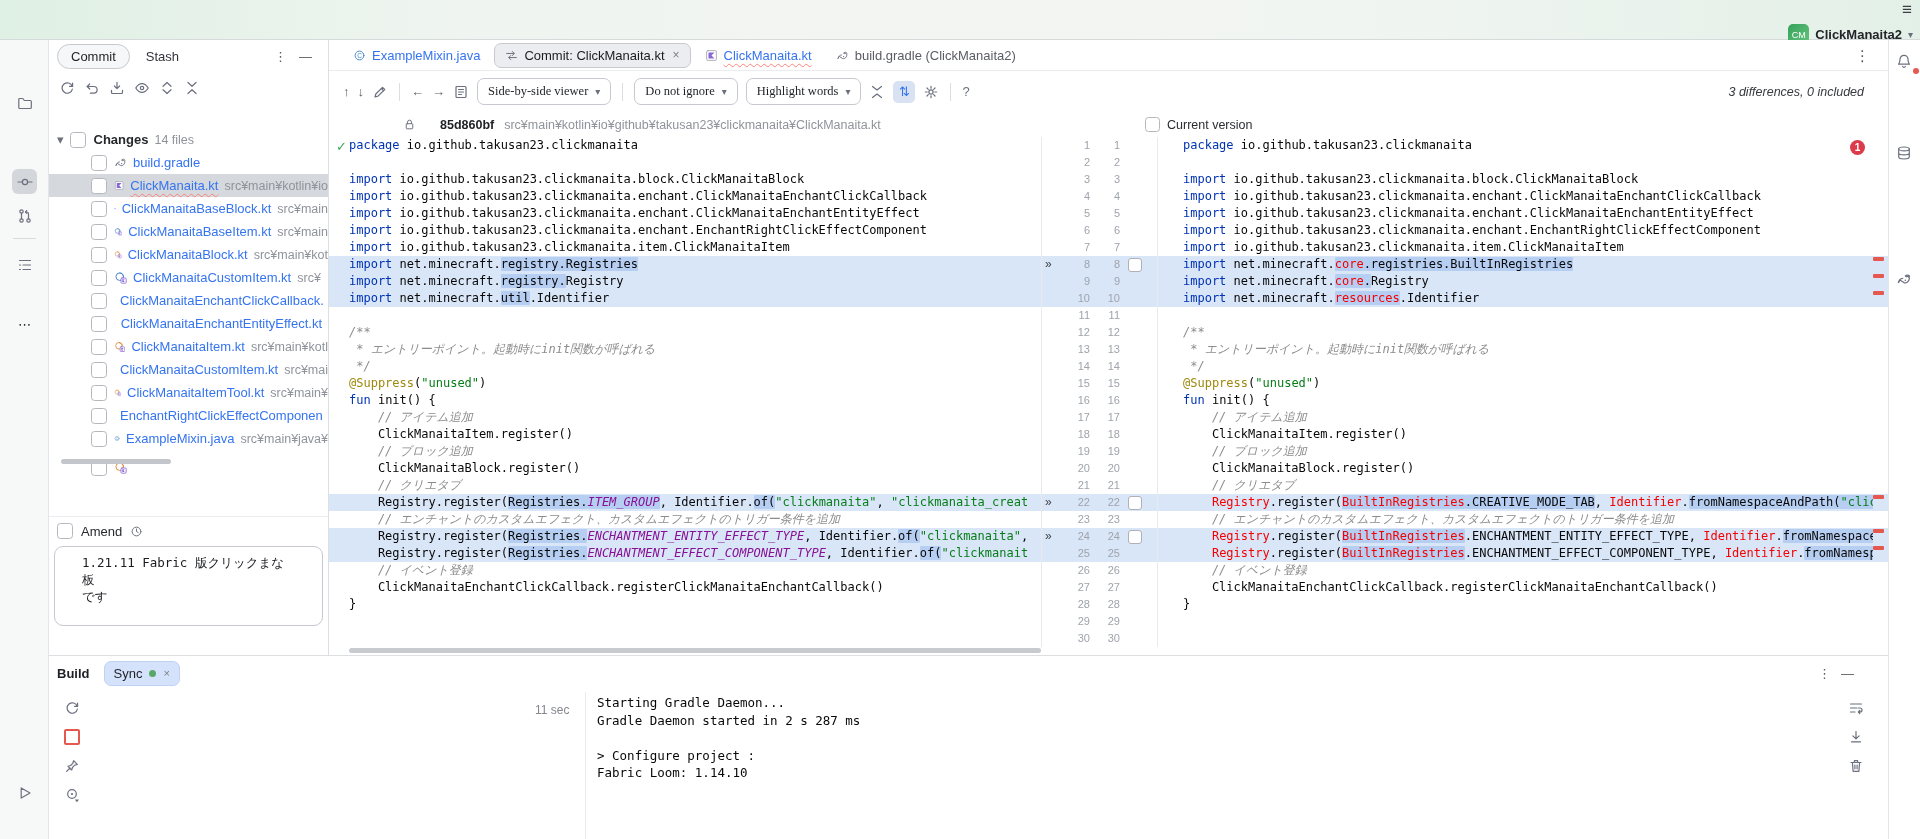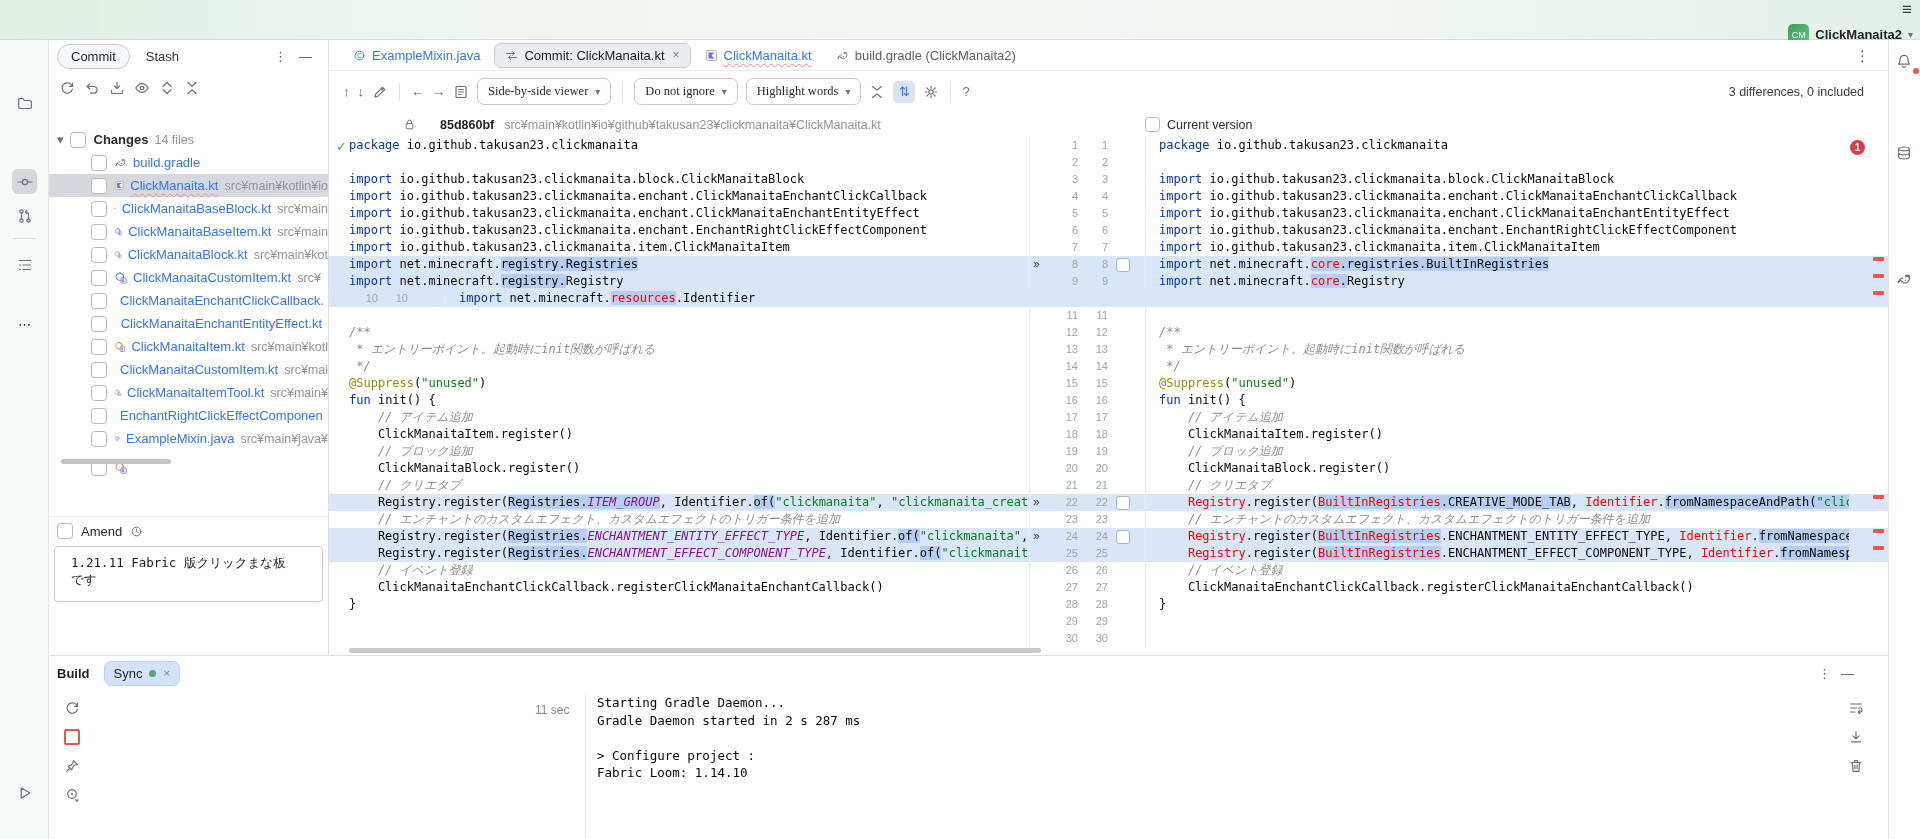--- a/index.html
+++ b/index.html
@@ -41,46 +41,46 @@
   .tree{position:absolute;left:0;top:88px;width:279px;height:374px;overflow:hidden;}
   .trow{display:flex;align-items:center;height:23px;white-space:nowrap;}
   .trow.sel{background:#d5d8dc;}
   .cb{width:14px;height:14px;border:1px solid #b4b7bd;border-radius:3.5px;background:#fff;flex:0 0 auto;}
   .fname{color:#3574f0;margin-left:6px;}
   .fname.squig{text-decoration:underline wavy #fb8379 1px;text-underline-offset:3px;}
   .fpath{color:#8f939b;margin-left:6px;font-size:12.5px;}
   .hscroll{position:absolute;height:5px;border-radius:3px;background:#c3c6cb;}
   .cp-divider{position:absolute;left:0;top:476px;width:279px;border-top:1px solid #ebecef;}
   .amend-row{position:absolute;left:8px;top:483px;display:flex;align-items:center;gap:8px;}
-  .msgbox{position:absolute;left:5px;top:506px;width:269px;height:56px;border:1px solid #c6c9cf;border-radius:4px;box-sizing:border-box;
-    font-family:"DejaVu Sans Mono","Liberation Mono",monospace;font-size:12.5px;padding:7px 16px;color:#1b1c20;line-height:17px;white-space:pre-wrap;}
+  .msgbox{position:absolute;left:5px;top:506px;width:269px;height:80px;border:1px solid #c6c9cf;border-radius:9px;box-sizing:border-box;
+    font-family:"DejaVu Sans Mono","Liberation Mono",monospace;font-size:12.5px;padding:7px 27px;color:#1b1c20;line-height:17px;white-space:pre-wrap;}
   .cp-buttons{position:absolute;left:5px;top:616px;width:269px;display:flex;align-items:center;}
   .btn{border:1px solid #c2c5cb;background:#fff;border-radius:7px;padding:6px 13px;font-size:13px;color:#23252a;}
   
   .editor{position:absolute;left:329px;top:40px;width:1559px;height:615px;background:#fff;}
   .etabbar{position:absolute;left:0;top:0;width:1559px;height:31px;border-bottom:1px solid #ebecf0;display:flex;align-items:center;padding-left:14px;box-sizing:border-box;gap:4px;}
   .etab{display:flex;align-items:center;gap:6px;padding:4px 10px;border-radius:7px;font-size:13px;color:#5a5d63;}
   .etab.sel{background:#ebedf0;border:1px solid #c8cacf;color:#1a1c20;}
   .etab .lblblue{color:#3574f0;}
   .etab .squig{text-decoration:underline wavy #fb8379 1px;text-underline-offset:3px;}
   .etab .x{color:#7d8189;margin-left:2px;font-size:12px;}
   .etab-kebab{position:absolute;right:18px;top:7px;color:#5a5d63;font-size:15px;}
   .etoolbar{position:absolute;left:0;top:31px;width:1559px;height:41px;display:flex;align-items:center;padding-left:14px;box-sizing:border-box;gap:8px;color:#585b61;}
   .dd{display:flex;align-items:center;gap:7px;border:1px solid #c6c9cf;border-radius:7px;padding:5px 10px;font-size:12.5px;color:#1e2025;background:#fff;font-family:Liberation Serif, serif;}
   .vsep{width:1px;height:18px;background:#dcdee2;margin:0 3px;}
   .togbtn{background:#d9e2f2;border-radius:5px;}
-  .diffsummary{margin-left:auto;margin-right:24px;font-size:12.5px;color:#383a40;}
+  .diffsummary{margin-left:auto;margin-right:24px;font-size:12.5px;color:#383a40;font-style:italic;}
   .ehead{position:absolute;left:0;top:72px;width:1559px;height:25px;display:flex;align-items:center;font-size:12.5px;}
   .ehash{font-weight:bold;color:#1e2025;margin-left:24px;}
   .epath{color:#8f939b;margin-left:10px;}
   .curver{position:absolute;left:816px;display:flex;align-items:center;gap:7px;color:#2b2d33;}
   
   .diff{position:absolute;left:0;top:97px;width:1559px;height:515px;overflow:hidden;
     font-family:"DejaVu Sans Mono","Liberation Mono",monospace;font-size:12px;line-height:17px;}
-  .drow{display:flex;height:17px;}
+  .drow{display:flex;height:17px;gap:12px;}
   .drow.chg{background:#d9e6f8;}
   .cl{width:700px;padding-left:20px;overflow:hidden;white-space:pre;flex:0 0 auto;box-sizing:border-box;}
   .gut{width:117px;flex:0 0 auto;display:flex;align-items:center;border-left:1px solid #e8eaed;border-right:1px solid #e8eaed;box-sizing:border-box;
     font-size:11px;color:#9fa4ab;font-family:"Liberation Sans",sans-serif;}
   .mk{width:13px;margin-left:3px;color:#43454a;font-size:12px;}
   .n1{width:32px;text-align:right;}
   .n2{width:30px;text-align:right;}
   .bxw{width:30px;display:flex;justify-content:center;}
   .gcb{width:12px;height:12px;border:1px solid #aeb1b8;border-radius:3px;background:#fff;}
   .cr{width:703px;padding-left:13px;overflow:hidden;white-space:pre;flex:0 0 auto;box-sizing:border-box;}
@@ -619,20 +619,21 @@
           <div class="cl"><span class="tk">import</span><span class="tp"> net.minecraft.</span><span class="tp hl">registry.</span><span class="tp">Registry</span></div>
           <div class="gut">
             <span class="mk"></span>
             <span class="n1">9</span>
             <span class="n2">9</span>
             <span class="bxw"></span>
           </div>
           <div class="cr"><span class="tk">import</span><span class="tp"> net.minecraft.</span><span class="te hl">core</span><span class="tp hl">.</span><span class="tp">Registry</span></div>
         </div>
         <div class="drow chg">
+          <div class="cl"><span class="tk">import</span><span class="tp"> net.minecraft.</span><span class="tp hl">util</span><span class="tp">.Identifier</span></div>
           <div class="gut">
             <span class="mk"></span>
             <span class="n1">10</span>
             <span class="n2">10</span>
             <span class="bxw"></span>
           </div>
           <div class="cr"><span class="tk">import</span><span class="tp"> net.minecraft.</span><span class="te hl">resources</span><span class="tp">.Identifier</span></div>
         </div>
         <div class="drow">
           <div class="cl"></div>

